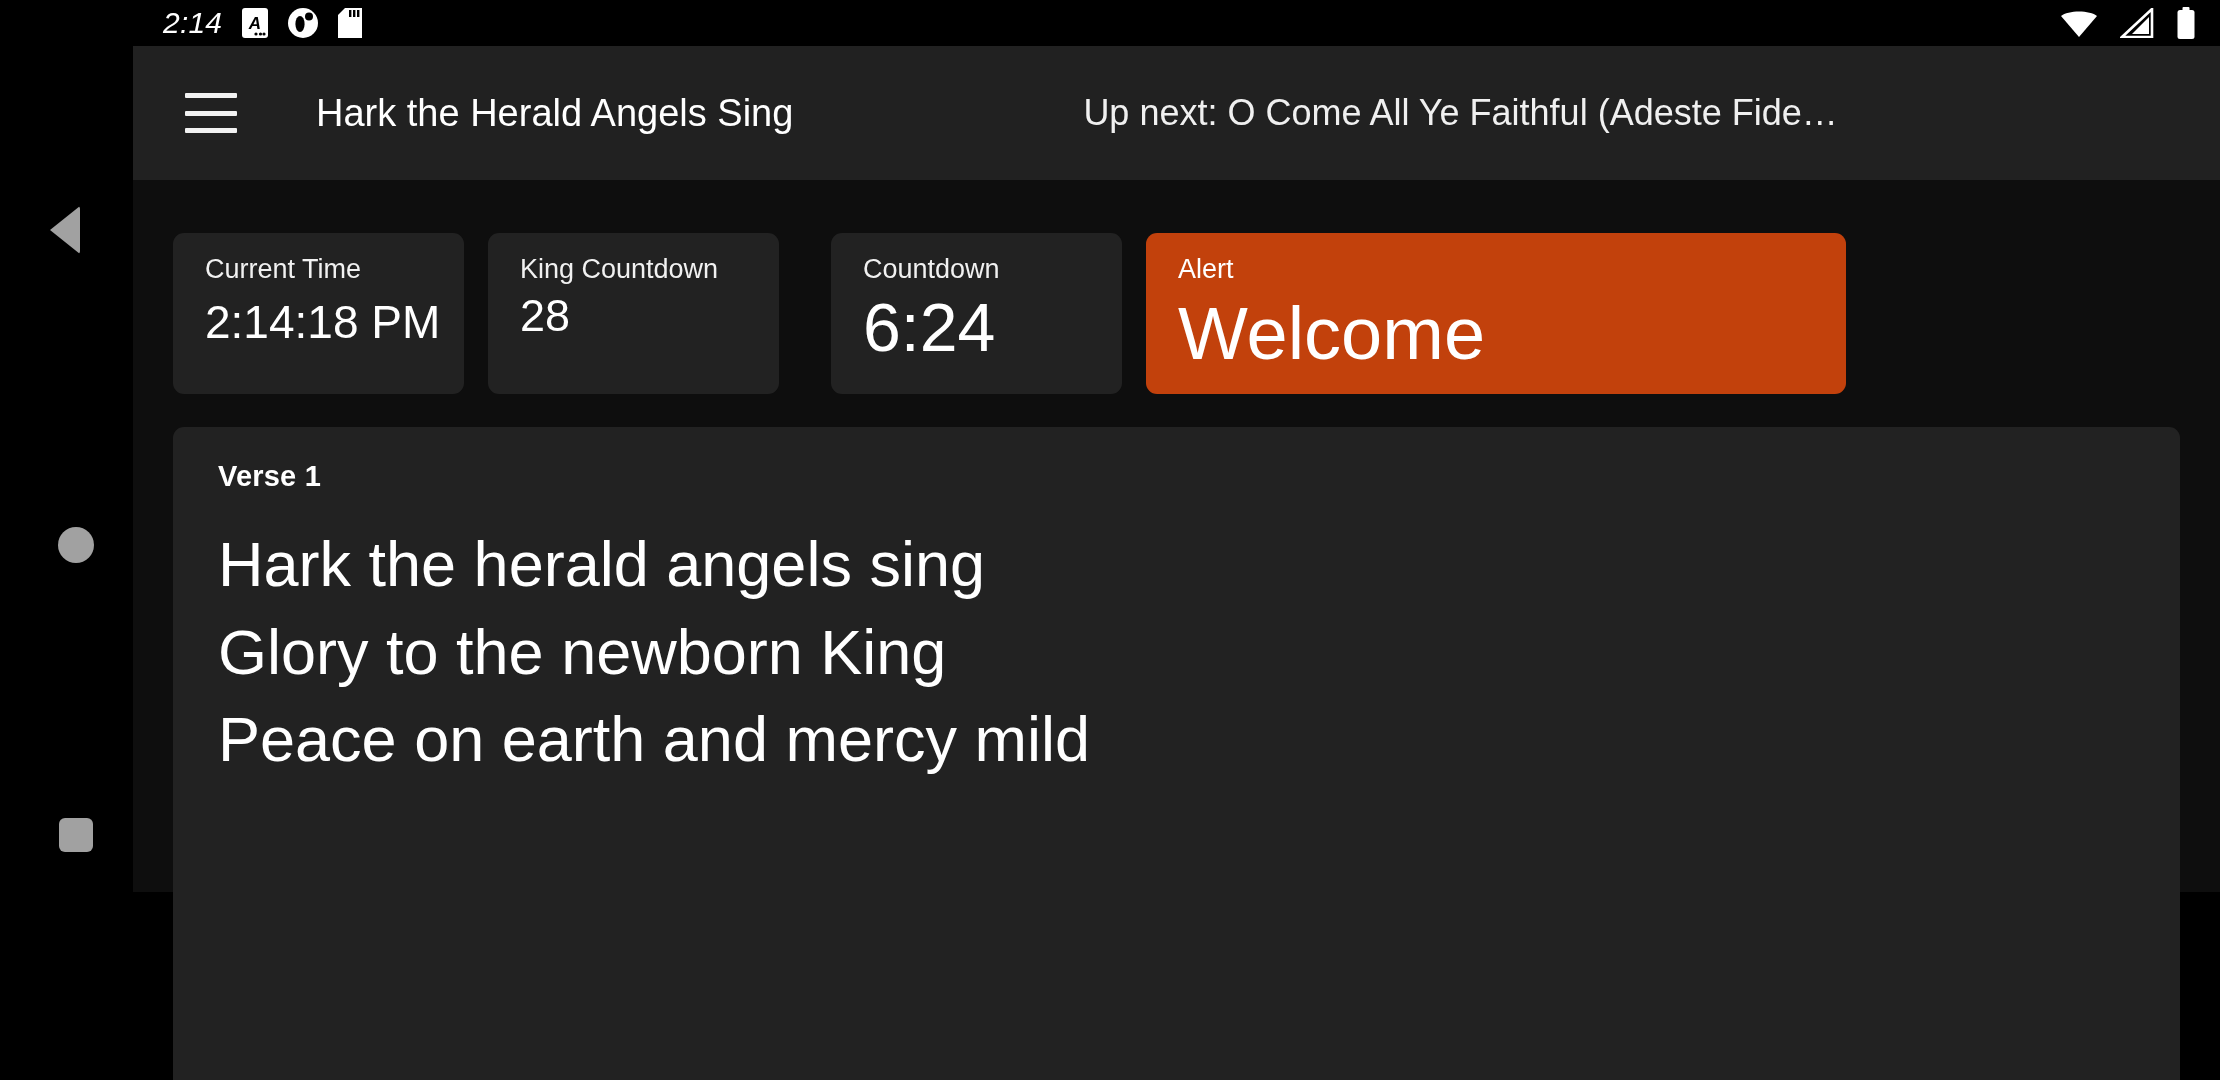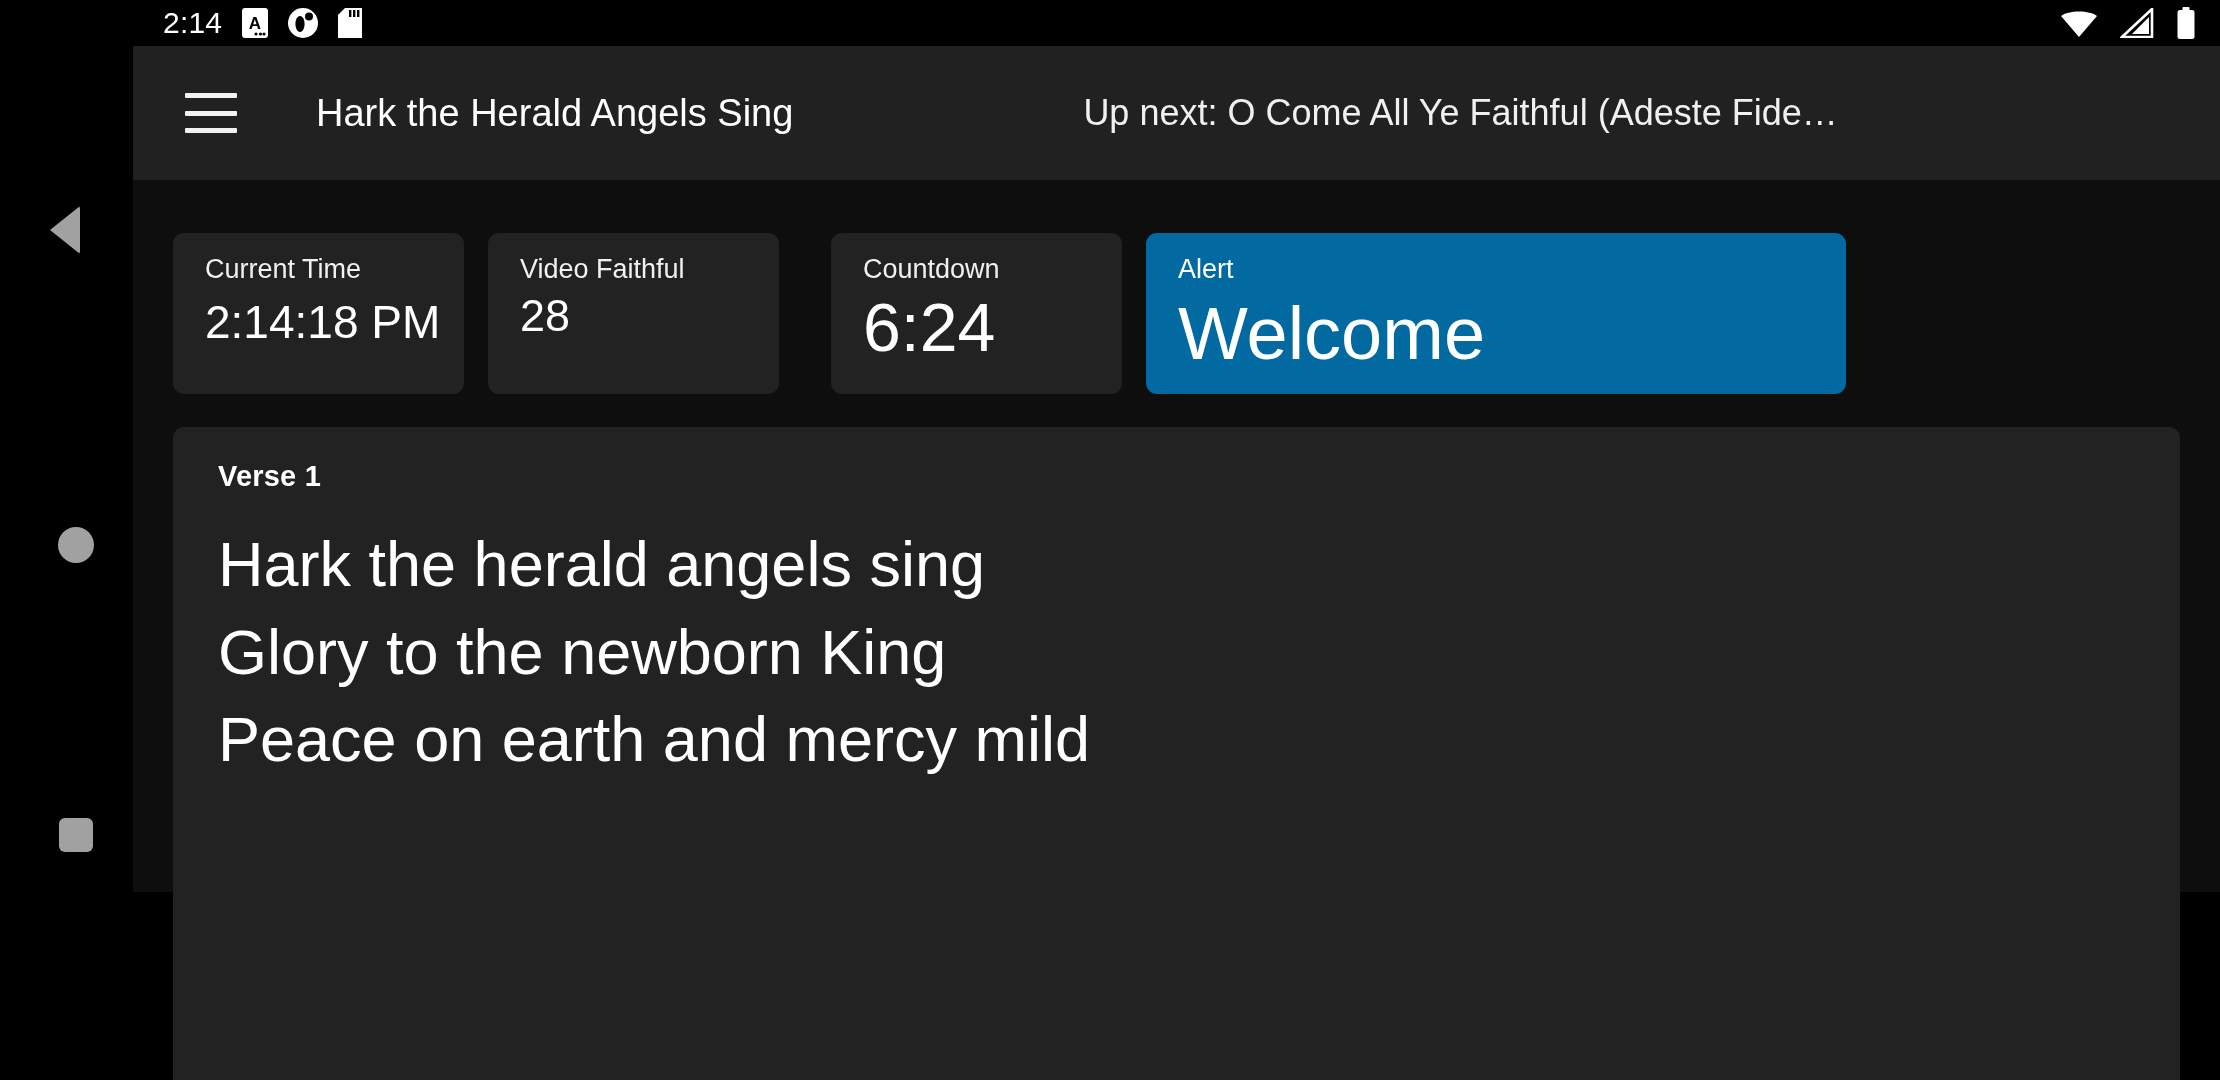--- a/index.html
+++ b/index.html
@@ -43,21 +43,21 @@
     background:#a1a1a1; margin-left:18px;
   }
 
   
   #statusbar {
     position:absolute; left:133px; top:0; width:2087px; height:46px;
     background:#000;
     display:flex; align-items:center;
   }
   #status-left {
-    display:flex; align-items:center; gap:20px; margin-left:30px;
+    display:flex; align-items:center; gap:20px; margin-left:30px;font-style:italic;
   }
   #status-clock {
     font-size:30px; font-weight:400; letter-spacing:.2px;
     color:#fff; line-height:1;
   }
   #status-right {
     margin-left:auto; margin-right:24px;
     display:flex; align-items:center; gap:22px;
   }
   .sicon { display:block; }
@@ -115,21 +115,21 @@
     color:#fff; font-weight:300; line-height:1;
     white-space:nowrap;
   }
   #card-current-time { width:291px; }
   #card-current-time .card-value { font-size:46px; margin-top:14px; }
   #card-video-countdown { width:291px; }
   #card-video-countdown .card-value { font-size:45px; margin-top:8px; }
   #card-countdown { width:291px;margin-left:28px; }
   #card-countdown .card-value { font-size:68px; margin-top:8px; }
   #card-alert {
-    width:700px; background:#0369a1;
+    width:700px; background:#c2410c;
   }
   #card-alert .card-label { color:#fff; }
   #card-alert .card-value { font-size:74px; margin-top:12px; }
 
   
   #lyrics-panel {
     margin:33px 40px 0 40px;
     background:#222222; border-radius:11px;
     height:700px;
     padding:33px 45px 0 45px;
@@ -215,21 +215,21 @@
     </div>
 
     <div id="cards-row">
 
       <div class="card" id="card-current-time">
         <div class="card-label">Current Time</div>
         <div class="card-value">2:14:18 PM</div>
       </div>
 
       <div class="card" id="card-video-countdown">
-        <div class="card-label">Video Faithful</div>
+        <div class="card-label">King Countdown</div>
         <div class="card-value">28</div>
       </div>
 
       <div class="card" id="card-countdown">
         <div class="card-label">Countdown</div>
         <div class="card-value">6:24</div>
       </div>
 
       <div class="card" id="card-alert">
         <div class="card-label">Alert</div>

